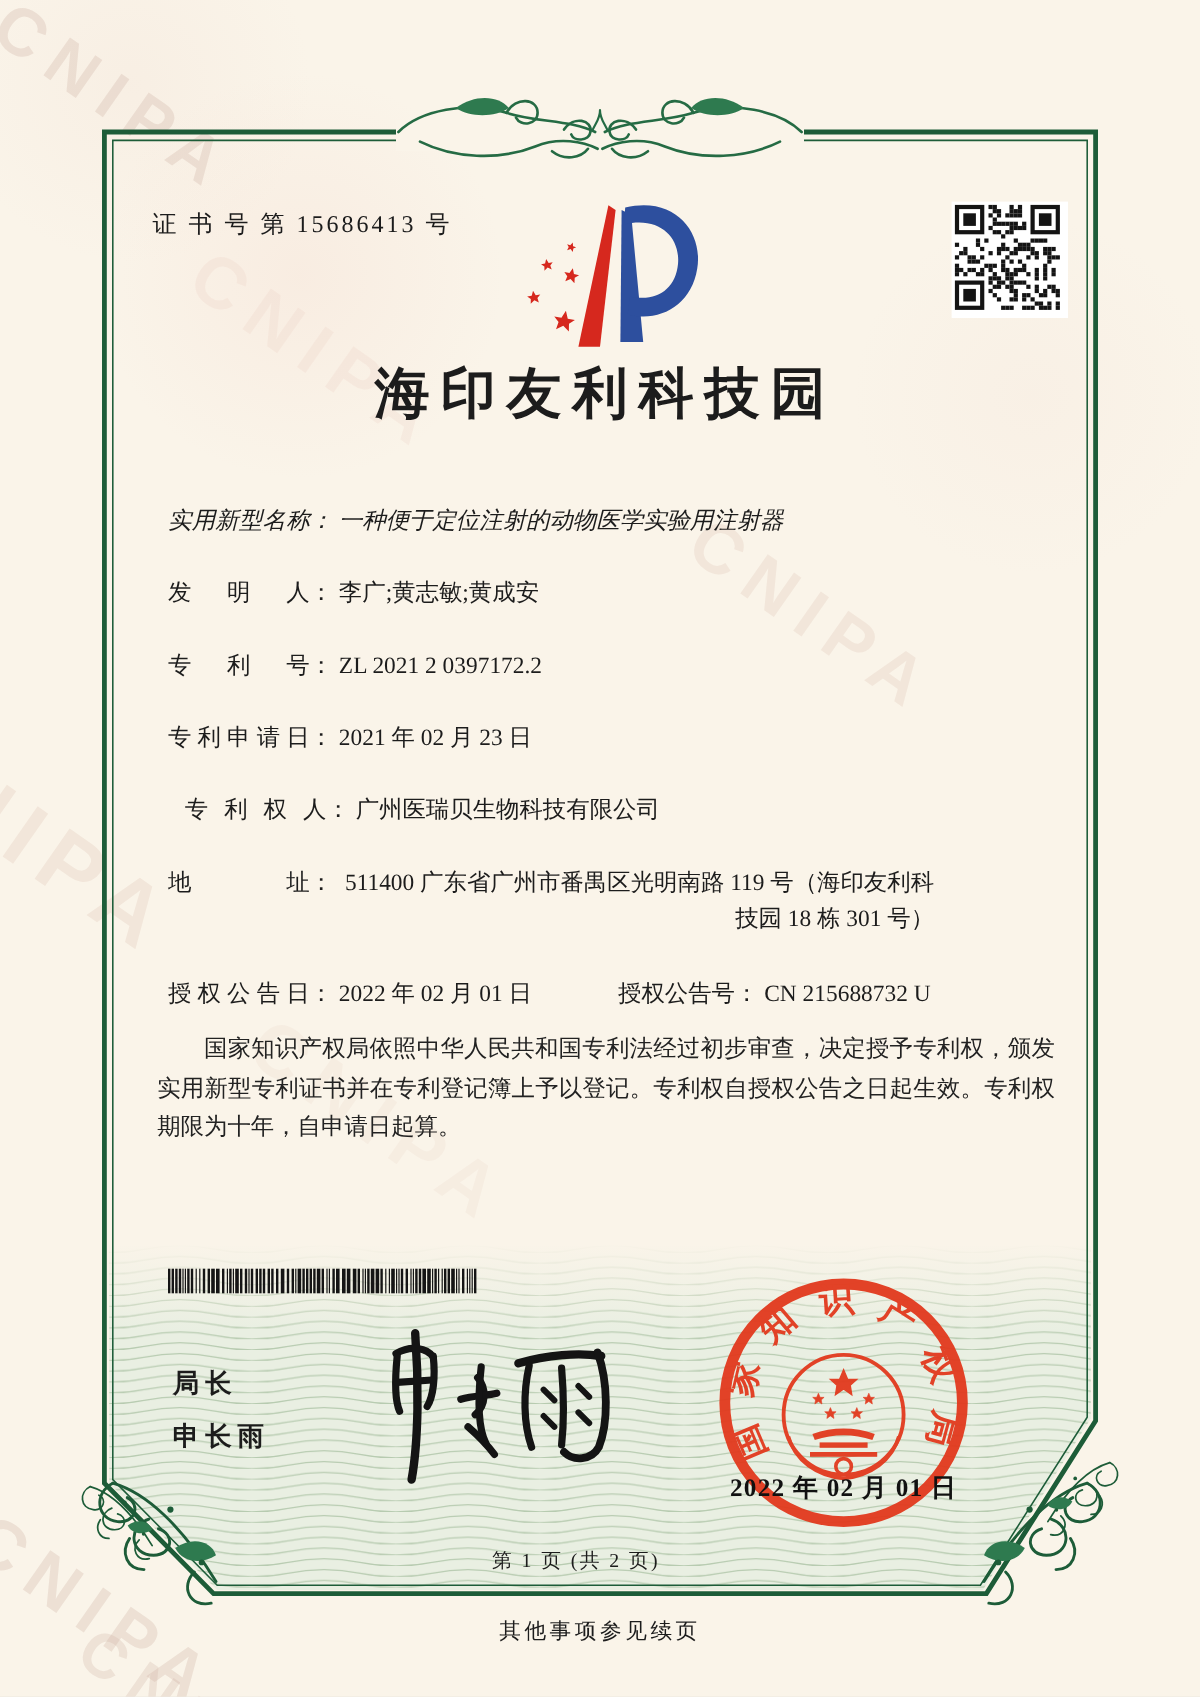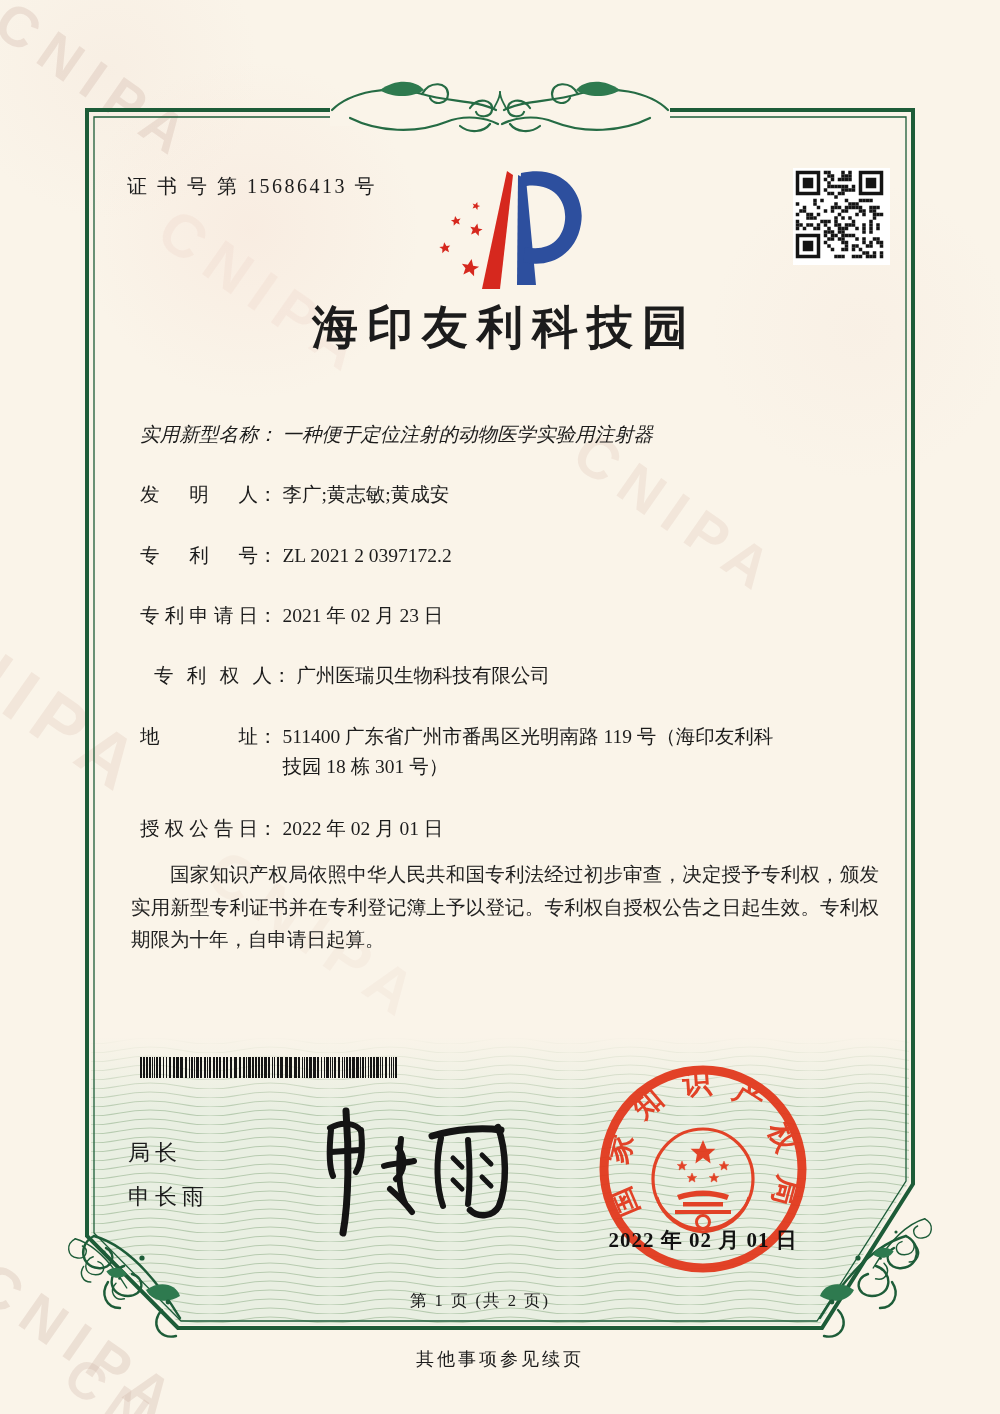--- a/index.html
+++ b/index.html
@@ -18,27 +18,27 @@
       color:#cfb3a6;transform:rotate(35deg);transform-origin:left top;
       letter-spacing:12px;opacity:.30;z-index:1;white-space:nowrap;}
   
   .certno{left:127px;top:173px;font-size:20px;letter-spacing:2.5px;z-index:3;}
   .title{left:0;top:297px;width:100%;text-align:center;font-size:46px;font-weight:700;
          letter-spacing:9px;text-indent:9px;z-index:3;}
   
   .frow{position:absolute;left:140px;font-size:19.5px;line-height:30px;z-index:3;}
   .flabel{display:inline-block;width:118px;text-align:justify;text-align-last:justify;vertical-align:top;}
   .fvalue{display:inline-block;vertical-align:top;}
-  .addr .fvalue{width:496px;}
+  .addr .fvalue{width:496px;text-align:right;}
   .pair2{position:absolute;left:375px;top:0;white-space:nowrap;}
   
   .paras{position:absolute;left:131px;top:826px;width:748px;z-index:3;}
   .para{text-indent:2em;font-size:19.5px;line-height:32.5px;text-align:justify;color:#222;margin-top:33px;}
   
-  .btitle{position:absolute;left:128px;font-size:22px;letter-spacing:5px;z-index:4;}
+  .btitle{position:absolute;left:144px;font-size:22px;letter-spacing:5px;z-index:4;font-weight:bold;}
   .pageno{position:absolute;left:0;top:1290px;width:960px;text-align:center;font-size:16.5px;letter-spacing:2px;z-index:4;}
   .note{position:absolute;left:0;top:1347px;width:100%;text-align:center;font-size:18px;letter-spacing:3px;z-index:4;}
   .sealdate{position:absolute;left:596px;top:1226px;width:214px;text-align:center;
             font-size:21px;letter-spacing:1px;color:#111;z-index:6;font-weight:700;}
   svg{display:block;}
   .z2{z-index:2;} .z3{z-index:3;} .z4{z-index:4;} .z5{z-index:5;}
 </style>
 </head>
 <body>
 
@@ -336,20 +336,24 @@
     <span class="flabel">专利权人</span><span>：</span>
     <span class="fvalue">广州医瑞贝生物科技有限公司</span>
   </div>
   <div class="frow addr" style="top:722px;">
     <span class="flabel">地址</span><span>：</span>
     <span class="fvalue">511400 广东省广州市番禺区光明南路 119 号（海印友利科技园 18 栋 301 号）</span>
   </div>
   <div class="frow" style="top:814px;width:780px;">
     <span class="flabel">授权公告日</span><span>：</span>
     <span class="fvalue">2022 年 02 月 01 日</span>
+    <span class="pair2">
+      <span>授权公告号</span><span>：</span>
+      <span>CN 215688732 U</span>
+    </span>
   </div>
 
   <div class="paras">
     <div class="para">国家知识产权局依照中华人民共和国专利法经过初步审查，决定授予专利权，颁发实用新型专利证书并在专利登记簿上予以登记。专利权自授权公告之日起生效。专利权期限为十年，自申请日起算。</div>
   </div>
 
   <div class="abs z4" style="left:140px;top:1057px;">
     <svg id="bcsvg" width="262" height="21" viewBox="0 0 262 21">
         <rect x="0" y="0" width="2" height="21" fill="#151515"></rect>
         <rect x="3" y="0" width="2" height="21" fill="#151515"></rect>

